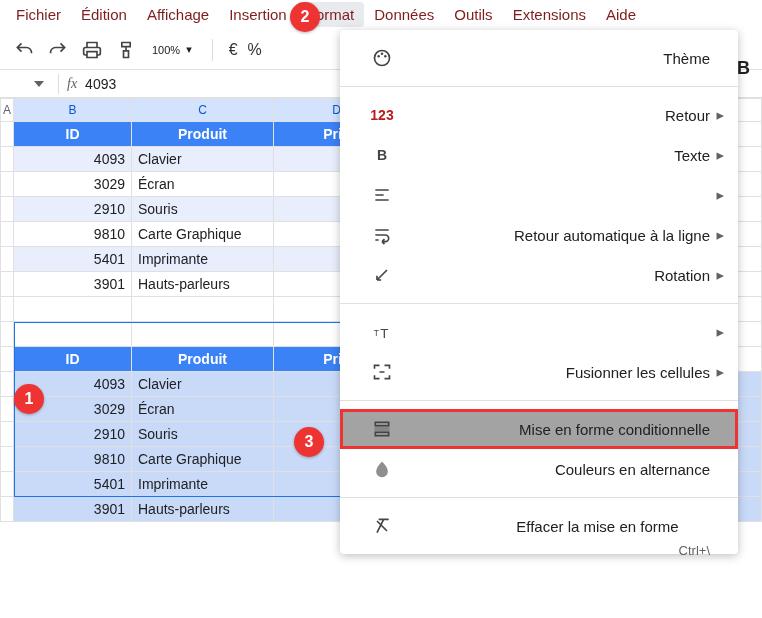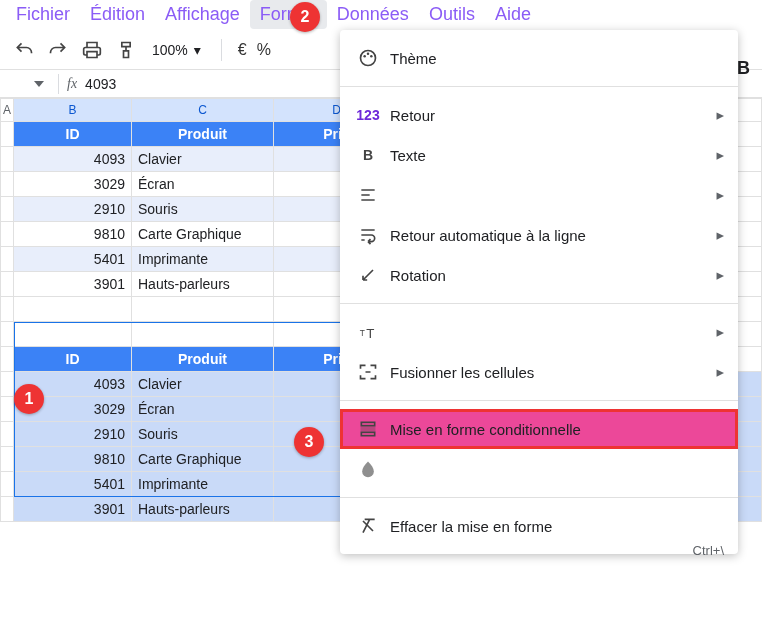--- a/index.html
+++ b/index.html
@@ -1,25 +1,25 @@
 <!DOCTYPE html>
 <html><head>
 <meta charset="utf-8">
 <style>
   * { box-sizing: border-box; margin: 0; padding: 0; }
   body { font-family: Arial, "Helvetica Neue", sans-serif; font-size: 14px; color: #202124; background: #fff; width: 762px; height: 618px; overflow: hidden; position: relative; }
 
   .menubar { display: flex; align-items: center; gap: 0; padding: 4px 6px 6px 6px; height: 30px; }
-  .menubar-item { padding: 4px 10px; font-size: 18px; color: #8b5cf6; cursor: default; border-radius: 4px; }
+  .menubar-item { padding: 4px 10px; font-size: 15px; color: #7f1d1d; cursor: default; border-radius: 4px; }
   .menubar-item.active { background: #e8eaed; }
 
   .toolbar { display: flex; align-items: center; gap: 10px; padding: 6px 12px; height: 40px; border-bottom: 1px solid #e0e0e0; }
   .tbtn { width: 24px; height: 24px; display: flex; align-items: center; justify-content: center; color: #444; }
   .tbtn svg { width: 20px; height: 20px; }
-  .zoom { font-size: 14px; color: #202124; padding: 0 4px; display:flex; align-items:center; gap:6px;}
+  .zoom { font-size: 11px; color: #202124; padding: 0 4px; display:flex; align-items:center; gap:6px;}
   .sep { width: 1px; height: 22px; background: #dadce0; margin: 0 6px; }
   .glyph { font-size: 16px; color: #333; }
   .bold-b { position: absolute; top: 58px; right: 12px; font-weight: bold; font-size: 18px; }
 
   .fx-bar { display: flex; align-items: center; height: 28px; border-bottom: 1px solid #e0e0e0; }
   .namebox { width: 50px; text-align: center; font-size: 13px; color: #5f6368; display:flex; align-items:center; justify-content:flex-end; padding-right:6px;}
   .namebox svg { width:10px; height:10px; fill:#5f6368;}
   .fx-sep { width: 1px; height: 20px; background: #dadce0; margin: 0 8px; }
   .fx-label { font-style: italic; color: #5f6368; font-family: Georgia, serif; font-size: 14px; margin-right: 8px; }
   .fx-val { font-size: 14px; color: #202124; }
@@ -48,41 +48,43 @@
   .alt2 { background: #ffffff; }
   .selrow .cell { background: #c9daf8; }
   .selrow .cell.cA-cell { background:#fff; }
 
   .sel-outline { position: absolute; border: 1px solid #1a73e8; pointer-events: none; }
   .active-cell { position: absolute; border: 2px solid #1a73e8; pointer-events: none; }
   .handle { position: absolute; width: 8px; height: 8px; background: #1a73e8; border-radius: 50%; }
 
   
   .menu { position: absolute; top: 30px; left: 340px; width: 398px; background: #fff; border-radius: 4px; box-shadow: 0 2px 10px rgba(0,0,0,0.25); padding: 8px 0; z-index: 50; }
-  .menu-item { display: flex; align-items: center; height: 40px; padding: 0 14px; font-size: 15px; color: #202124; position: relative; }
-  .menu-item.highlight { outline: 3px solid #e33; outline-offset: -3px; background: #ec4899;}
+  .menu-item { display: flex; align-items: center; height: 40px; padding: 0 28px; font-size: 15px; color: #202124; position: relative; text-align: right; }
+  .menu-item.highlight { outline: 3px solid #e33; outline-offset: -3px; background: #a3a3a3;}
   .mi-icon { width: 28px; display: flex; align-items: center; justify-content: center; color: #444; }
   .mi-icon svg { width: 20px; height: 20px; }
   .mi-label { flex: 1; padding-left: 8px; }
   .mi-sub { color: #5f6368; font-size: 13px; margin-left: auto; margin-top: 48px; }
   .mi-arrow { position: absolute; right: 14px; color: #5f6368; }
   .menu-div { height: 1px; background: #e0e0e0; margin: 8px 0; }
 
   .badge { position: absolute; width: 30px; height: 30px; background: #e33; color: #fff; border-radius: 50%; display: flex; align-items: center; justify-content: center; font-size: 16px; font-weight: 600; z-index: 60; box-shadow: 0 1px 3px rgba(0,0,0,0.3); }
 </style>
 </head>
 <body>
 
 <div class="menubar">
     <div class="menubar-item">Fichier</div>
     <div class="menubar-item">Édition</div>
     <div class="menubar-item">Affichage</div>
+    <div class="menubar-item">Insertion</div>
     <div class="menubar-item active">Format</div>
     <div class="menubar-item">Données</div>
     <div class="menubar-item">Outils</div>
+    <div class="menubar-item">Extensions</div>
     <div class="menubar-item">Aide</div>
   </div>
 
 <div class="toolbar">
   <div class="tbtn">
       <svg viewBox="0 0 24 24">
         <path fill="none" stroke="#444" stroke-width="2" d="M9 14l-5-5 5-5M4 9h11a6 6 0 016 6v1"></path>
       </svg>
     </div>
   <div class="tbtn">
@@ -290,21 +292,21 @@
           <circle cx="8" cy="10" r="1.5" fill="#444"></circle>
           <circle cx="12" cy="7" r="1.5" fill="#444"></circle>
           <circle cx="16" cy="10" r="1.5" fill="#444"></circle>
         </svg>
       </div>
       <div class="mi-label">Thème</div>
     </div>
     <div class="menu-div"></div>
     <div class="menu-item">
       <div class="mi-icon">
-        <span style="font-weight:600;font-size:14px;color:#6d28d9">123</span>
+        <span style="font-weight:600;font-size:14px;color:#b91c1c">123</span>
       </div>
       <div class="mi-label">Retour</div>
       <div class="mi-arrow">▸</div>
     </div>
     <div class="menu-item">
       <div class="mi-icon">
         <span style="font-weight:600;font-size:14px;color:#444">B</span>
       </div>
       <div class="mi-label">Texte</div>
       <div class="mi-arrow">▸</div>
@@ -364,20 +366,21 @@
         </svg>
       </div>
       <div class="mi-label">Mise en forme conditionnelle</div>
     </div>
     <div class="menu-item">
       <div class="mi-icon">
         <svg viewBox="0 0 24 24">
           <path fill="#444" d="M12 3C8 7 5 11 5 15a7 7 0 0014 0c0-4-3-8-7-12z" fill-opacity="0.6"></path>
         </svg>
       </div>
+      <div class="mi-label">Couleurs en alternance</div>
     </div>
     <div class="menu-div"></div>
     <div class="menu-item">
       <div class="mi-icon">
         <svg viewBox="0 0 24 24">
           <path fill="none" stroke="#444" stroke-width="2" d="M6 6l12 12M8 4h12M14 4L6 20"></path>
         </svg>
       </div>
       <div class="mi-label">Effacer la mise en forme</div>
       <div class="mi-sub">Ctrl+\</div>

